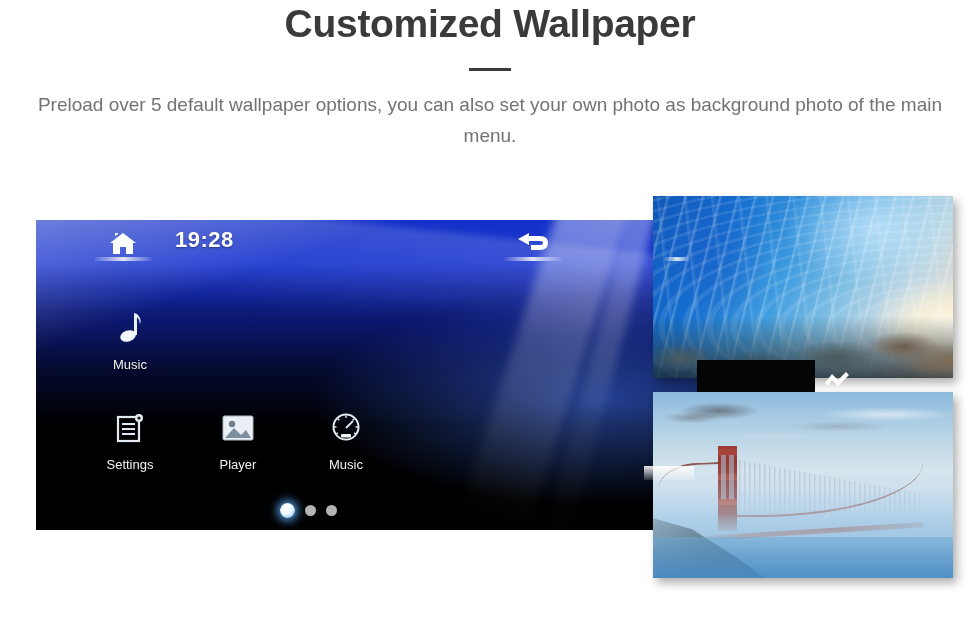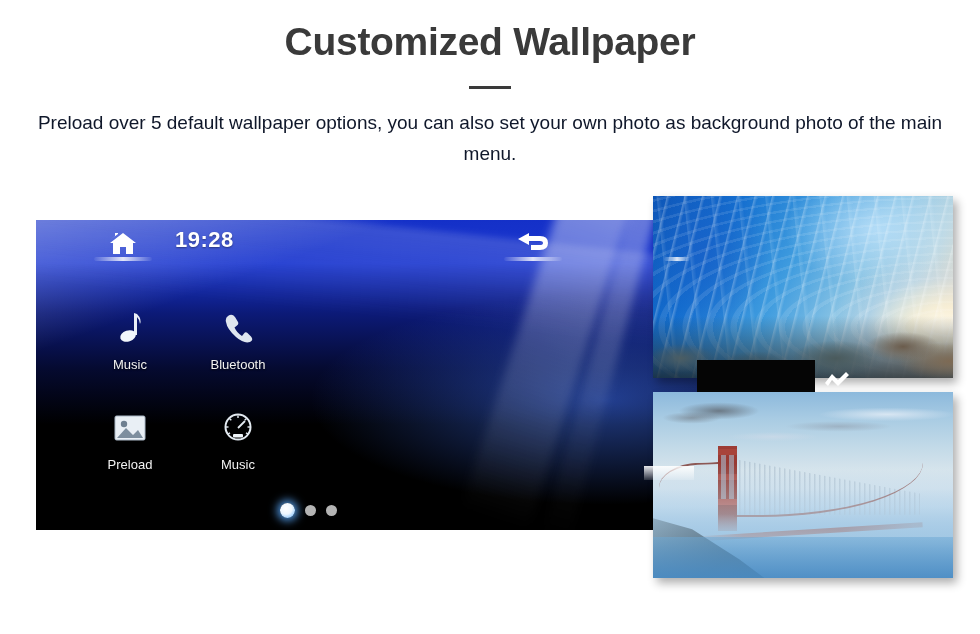--- a/index.html
+++ b/index.html
@@ -14,21 +14,20 @@
     position: relative;
     overflow: hidden;
     font-family: "Liberation Sans", sans-serif;
     -webkit-font-smoothing: antialiased;
   }
 
   
   .page-header {
     width: 100%;
     text-align: center;
-    padding-top: 18px;
     box-sizing: border-box;
   }
   .page-title {
     margin: 0;
     font-size: 39px;
     line-height: 48px;
     font-weight: bold;
     color: #3a3a3a;
     letter-spacing: -0.3px;
     font-family: "Liberation Sans", sans-serif;
@@ -37,21 +36,21 @@
     width: 42px;
     height: 3px;
     background: #3a3a3a;
     margin: 20px auto 0 auto;
   }
   .page-subtitle {
     margin: 18px auto 0 auto;
     width: 910px;
     font-size: 19px;
     line-height: 31px;
-    color: #0f172a;
+    color: #737373;
     font-weight: normal;
     font-family: "Liberation Sans", sans-serif;
   }
 
   
   .headunit {
     position: absolute;
     left: 36px;
     top: 220px;
     width: 661px;
@@ -417,46 +416,51 @@
       <div class="app-cell">
         <div class="app-icon">
           <svg width="26" height="34" viewBox="0 0 26 34">
             <path d="M17 2 L17 24 L20 24 L20 6 Q23 9 23 13 Q25 8 20 3 Z" fill="#e9eef5"></path>
             <ellipse cx="11" cy="25" rx="8" ry="5.4" transform="rotate(-18 11 25)" fill="#f2f6fb"></ellipse>
           </svg>
         </div>
         <div class="app-label">Music</div>
       </div>
 
+
+
+
+    </div>
+
+    <div class="app-row">
+
       <div class="app-cell">
         <div class="app-icon">
-          <svg width="30" height="32" viewBox="0 0 30 32">
-            <path d="M5 4 Q9 1 12 5 L15 10 Q16 12 14 13.5 L11.5 15.5 Q14 21 19 24 L21 21.5 Q22.5 19.5 24.5 21 L28 24.5 Q31 28 27 30 Q21 32 13 25 Q4 17 3 10 Q2 6 5 4 Z" fill="#dfe6ef"></path>
+          <svg width="32" height="32" viewBox="0 0 32 32">
+            <rect x="4" y="5" width="21" height="24" fill="none" stroke="#e2e9f1" stroke-width="2.2"></rect>
+            <rect x="8" y="11" width="13" height="2" fill="#e2e9f1"></rect>
+            <rect x="8" y="16" width="13" height="2" fill="#e2e9f1"></rect>
+            <rect x="8" y="21" width="13" height="2" fill="#e2e9f1"></rect>
+            <circle cx="25" cy="6" r="4" fill="#e2e9f1"></circle>
+            <circle cx="25" cy="6" r="1.6" fill="#101010"></circle>
           </svg>
         </div>
-        <div class="app-label">Bluetooth</div>
+        <div class="app-label">Settings</div>
       </div>
-
-
-
-    </div>
-
-    <div class="app-row">
-
 
 
       <div class="app-cell">
         <div class="app-icon">
           <svg width="34" height="28" viewBox="0 0 34 28">
             <rect x="2" y="2" width="30" height="24" rx="1.5" fill="#e9eff5" stroke="#aab8c6" stroke-width="1"></rect>
             <circle cx="11" cy="10" r="3.2" fill="#6e7f90"></circle>
             <path d="M4 24 L13 14 L20 21 L25 16 L30 24 Z" fill="#7d8e9e"></path>
           </svg>
         </div>
-        <div class="app-label">Preload</div>
+        <div class="app-label">Player</div>
       </div>
 
       <div class="app-cell">
         <div class="app-icon">
           <svg width="32" height="32" viewBox="0 0 32 32">
             <circle cx="16" cy="15" r="12.5" fill="none" stroke="#e3eaf1" stroke-width="2"></circle>
             <g stroke="#e3eaf1" stroke-width="1.4">
               <line x1="16" y1="3.5" x2="16" y2="6"></line>
               <line x1="7.5" y1="6.5" x2="9.3" y2="8.3"></line>
               <line x1="24.5" y1="6.5" x2="22.7" y2="8.3"></line>

